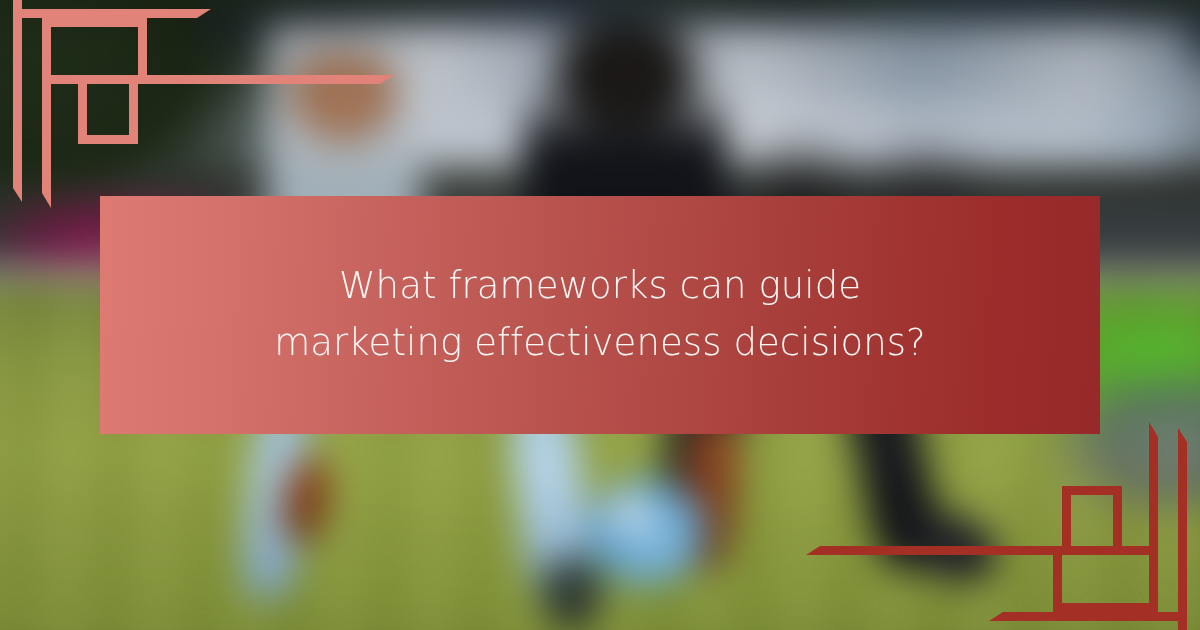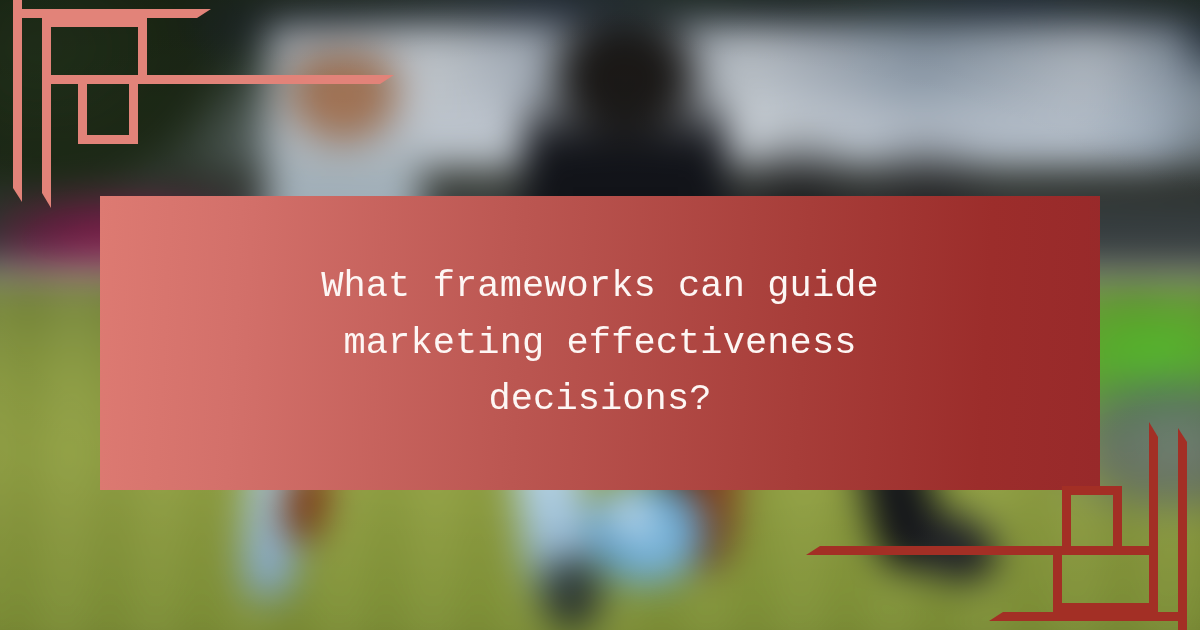--- a/index.html
+++ b/index.html
@@ -219,29 +219,28 @@
       linear-gradient(180deg, rgba(0,0,0,.18) 0%, rgba(0,0,0,.05) 34%, rgba(0,0,0,0) 50%),
       radial-gradient(120% 90% at 50% 45%, rgba(0,0,0,0) 40%, rgba(0,0,0,.12) 100%);
   }
 
   
   #banner {
     position: absolute;
     left: 100px;
     top: 196px;
     width: 1000px;
-    height: 294px;
+    height: 238px;
     background: linear-gradient(93deg, #dd7a72 0%, #d3706a 14%, #bb5651 42%, #a73d39 70%, #9c2d2b 88%, #98292a 100%);
     display: flex;
     flex-direction: column;
     align-items: center;
     justify-content: center;
     box-sizing: border-box;
     padding: 0 70px;
-    font-family: Liberation Mono, monospace;
   }
   #headline {
     margin: 0;
     font-weight: 300;
     font-size: 37px;
     line-height: 1.53;
     letter-spacing: .1px;
     color: #fdf6f4;
     text-align: center;
     max-width: 700px;

